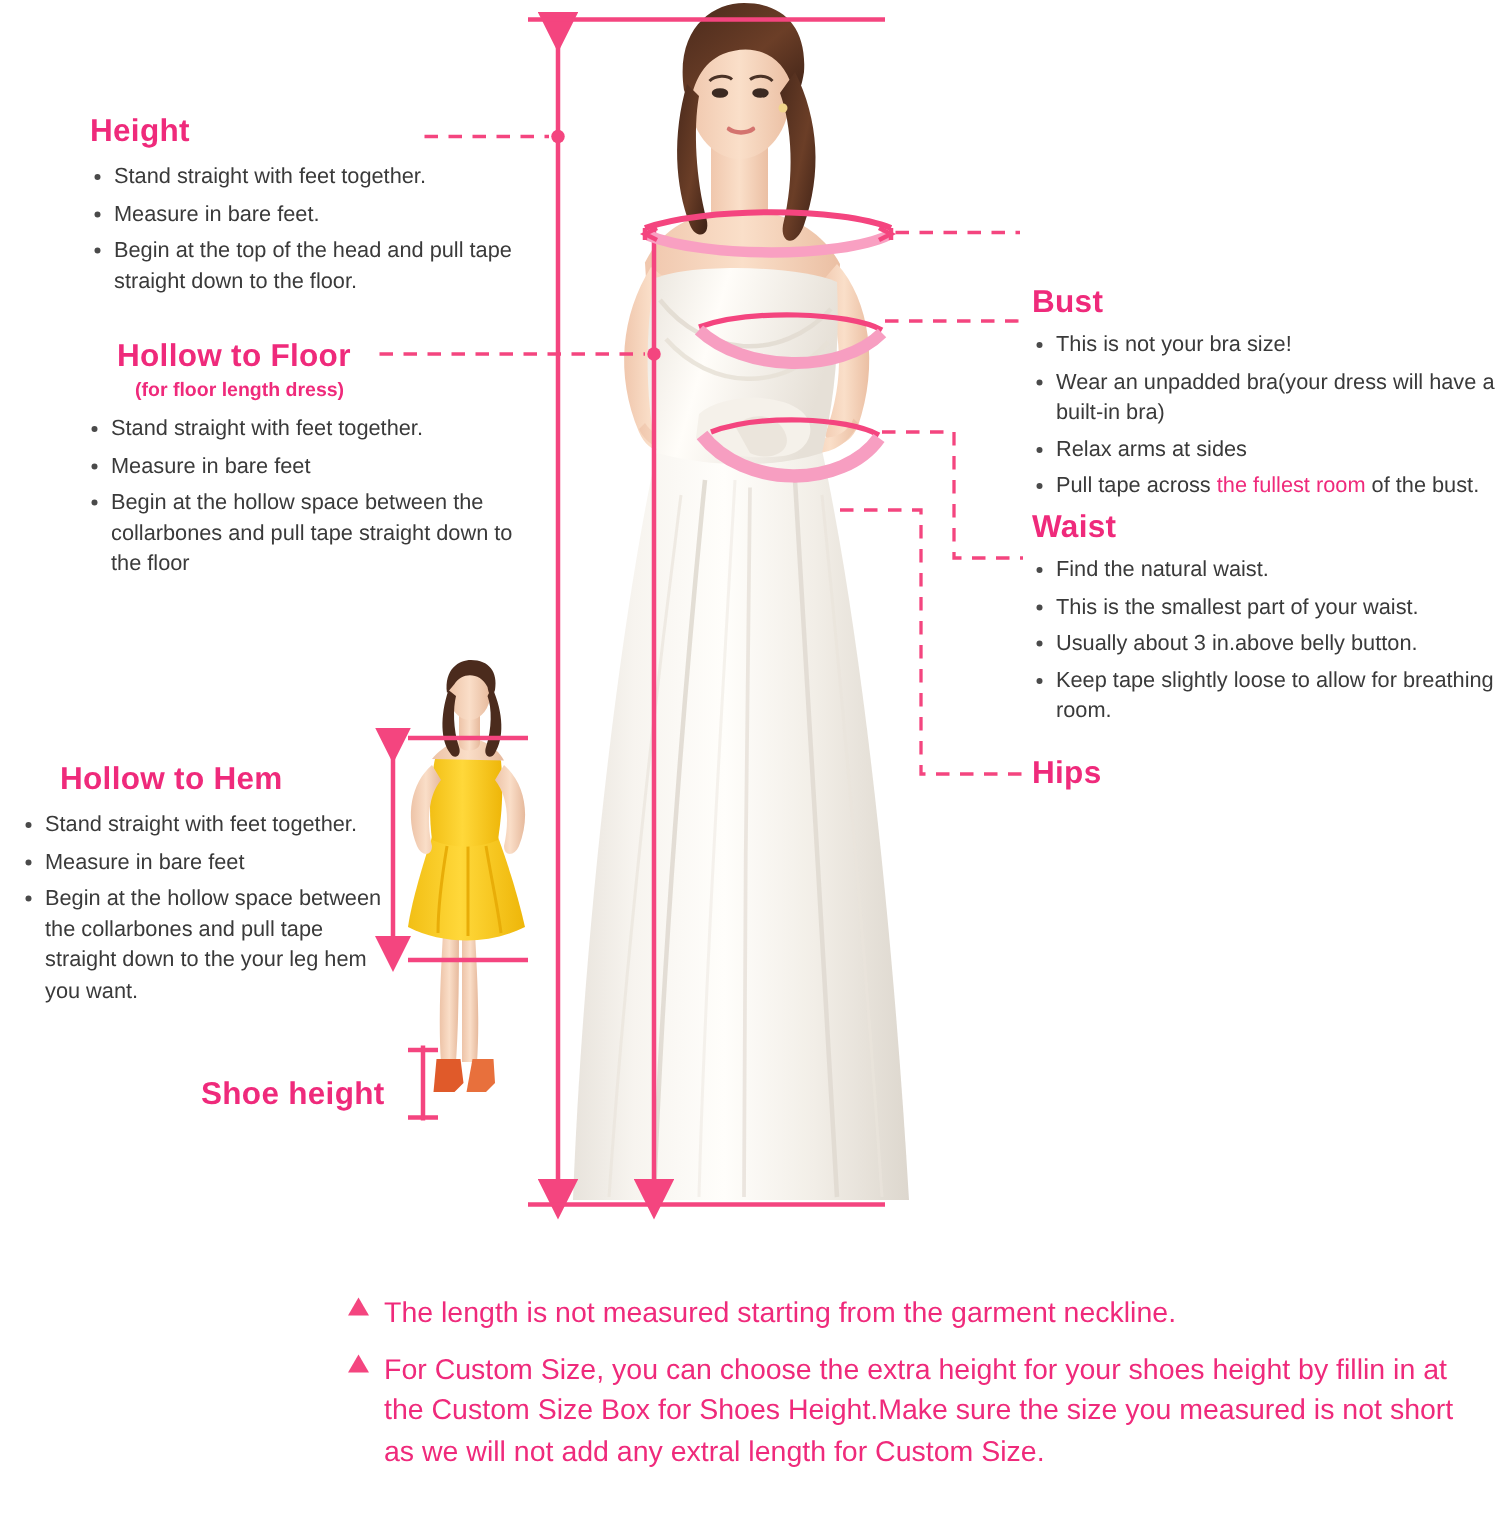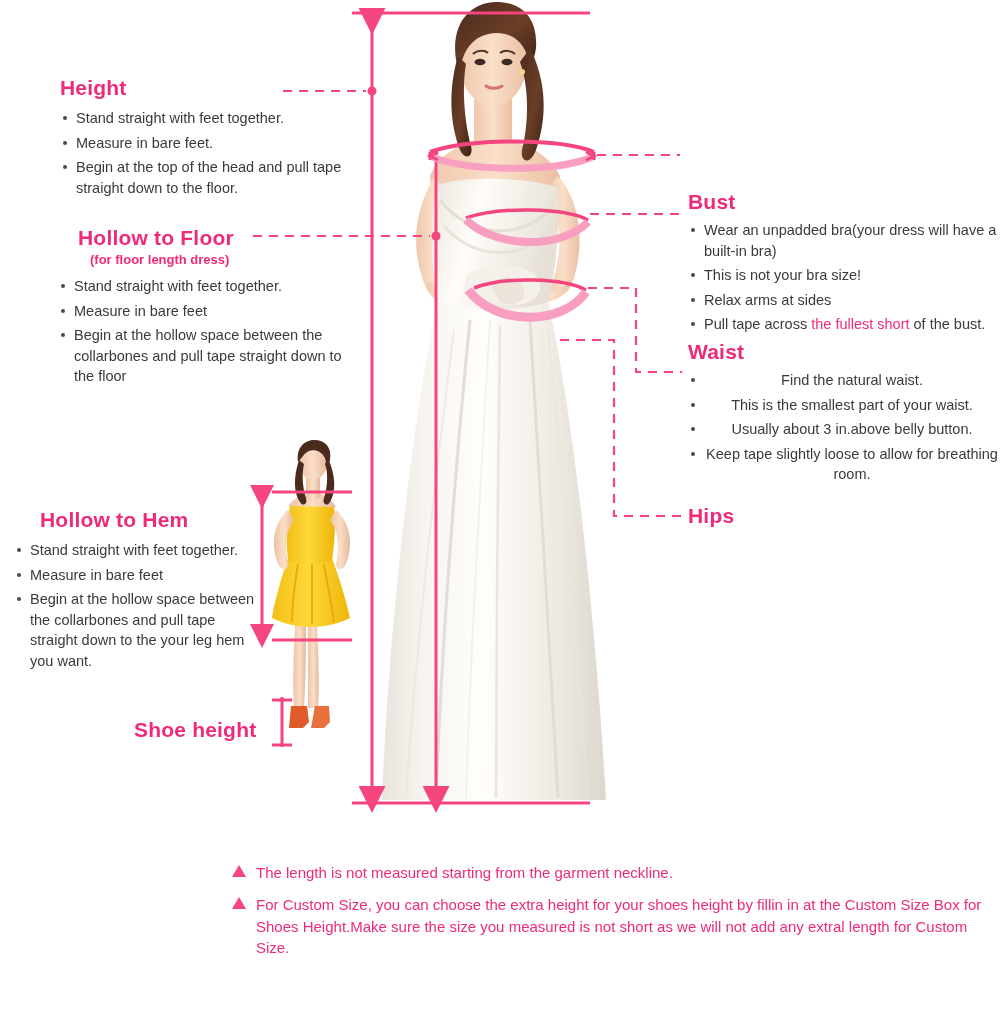--- a/index.html
+++ b/index.html
@@ -65,21 +65,21 @@
 
   
   .fig { position: absolute; }
 
   
   .notes { position: absolute; left: 232px; top: 862px; width: 760px; }
   .note {
     position: relative;
     padding-left: 24px;
     color: #ef2a7b;
-    font-size: 15px;
+    font-size: 19px;
     line-height: 1.45;
     margin-bottom: 10px;
   }
   .tri {
     position: absolute;
     left: 0; top: 3px;
     width: 0; height: 0;
     border-left: 7px solid transparent;
     border-right: 7px solid transparent;
     border-bottom: 12px solid #f4457f;
@@ -271,30 +271,30 @@
   </div>
 
   <div class="block" style="left:134px; top:718px;">
     <div class="heading">Shoe height</div>
   </div>
 
 
   <div class="block" style="left:688px; top:190px; width:312px;">
     <div class="heading">Bust</div>
     <ul class="bullets" style="margin-top:6px;">
+      <li>This is not your bra size!</li>
       <li>Wear an unpadded bra(your dress will have a built-in bra)</li>
-      <li>This is not your bra size!</li>
       <li>Relax arms at sides</li>
-      <li>Pull tape across <span class="pink">the fullest short</span> of the bust.</li>
+      <li>Pull tape across <span class="pink">the fullest room</span> of the bust.</li>
     </ul>
   </div>
 
   <div class="block" style="left:688px; top:340px; width:312px;">
     <div class="heading">Waist</div>
-    <ul class="bullets" style="margin-top:6px;text-align:center;">
+    <ul class="bullets" style="margin-top:6px;">
       <li>Find the natural waist.</li>
       <li>This is the smallest part of your waist.</li>
       <li>Usually about 3 in.above belly button.</li>
       <li>Keep tape slightly loose to allow for breathing room.</li>
     </ul>
   </div>
 
   <div class="block" style="left:688px; top:504px; width:312px;">
     <div class="heading">Hips</div>
   </div>

